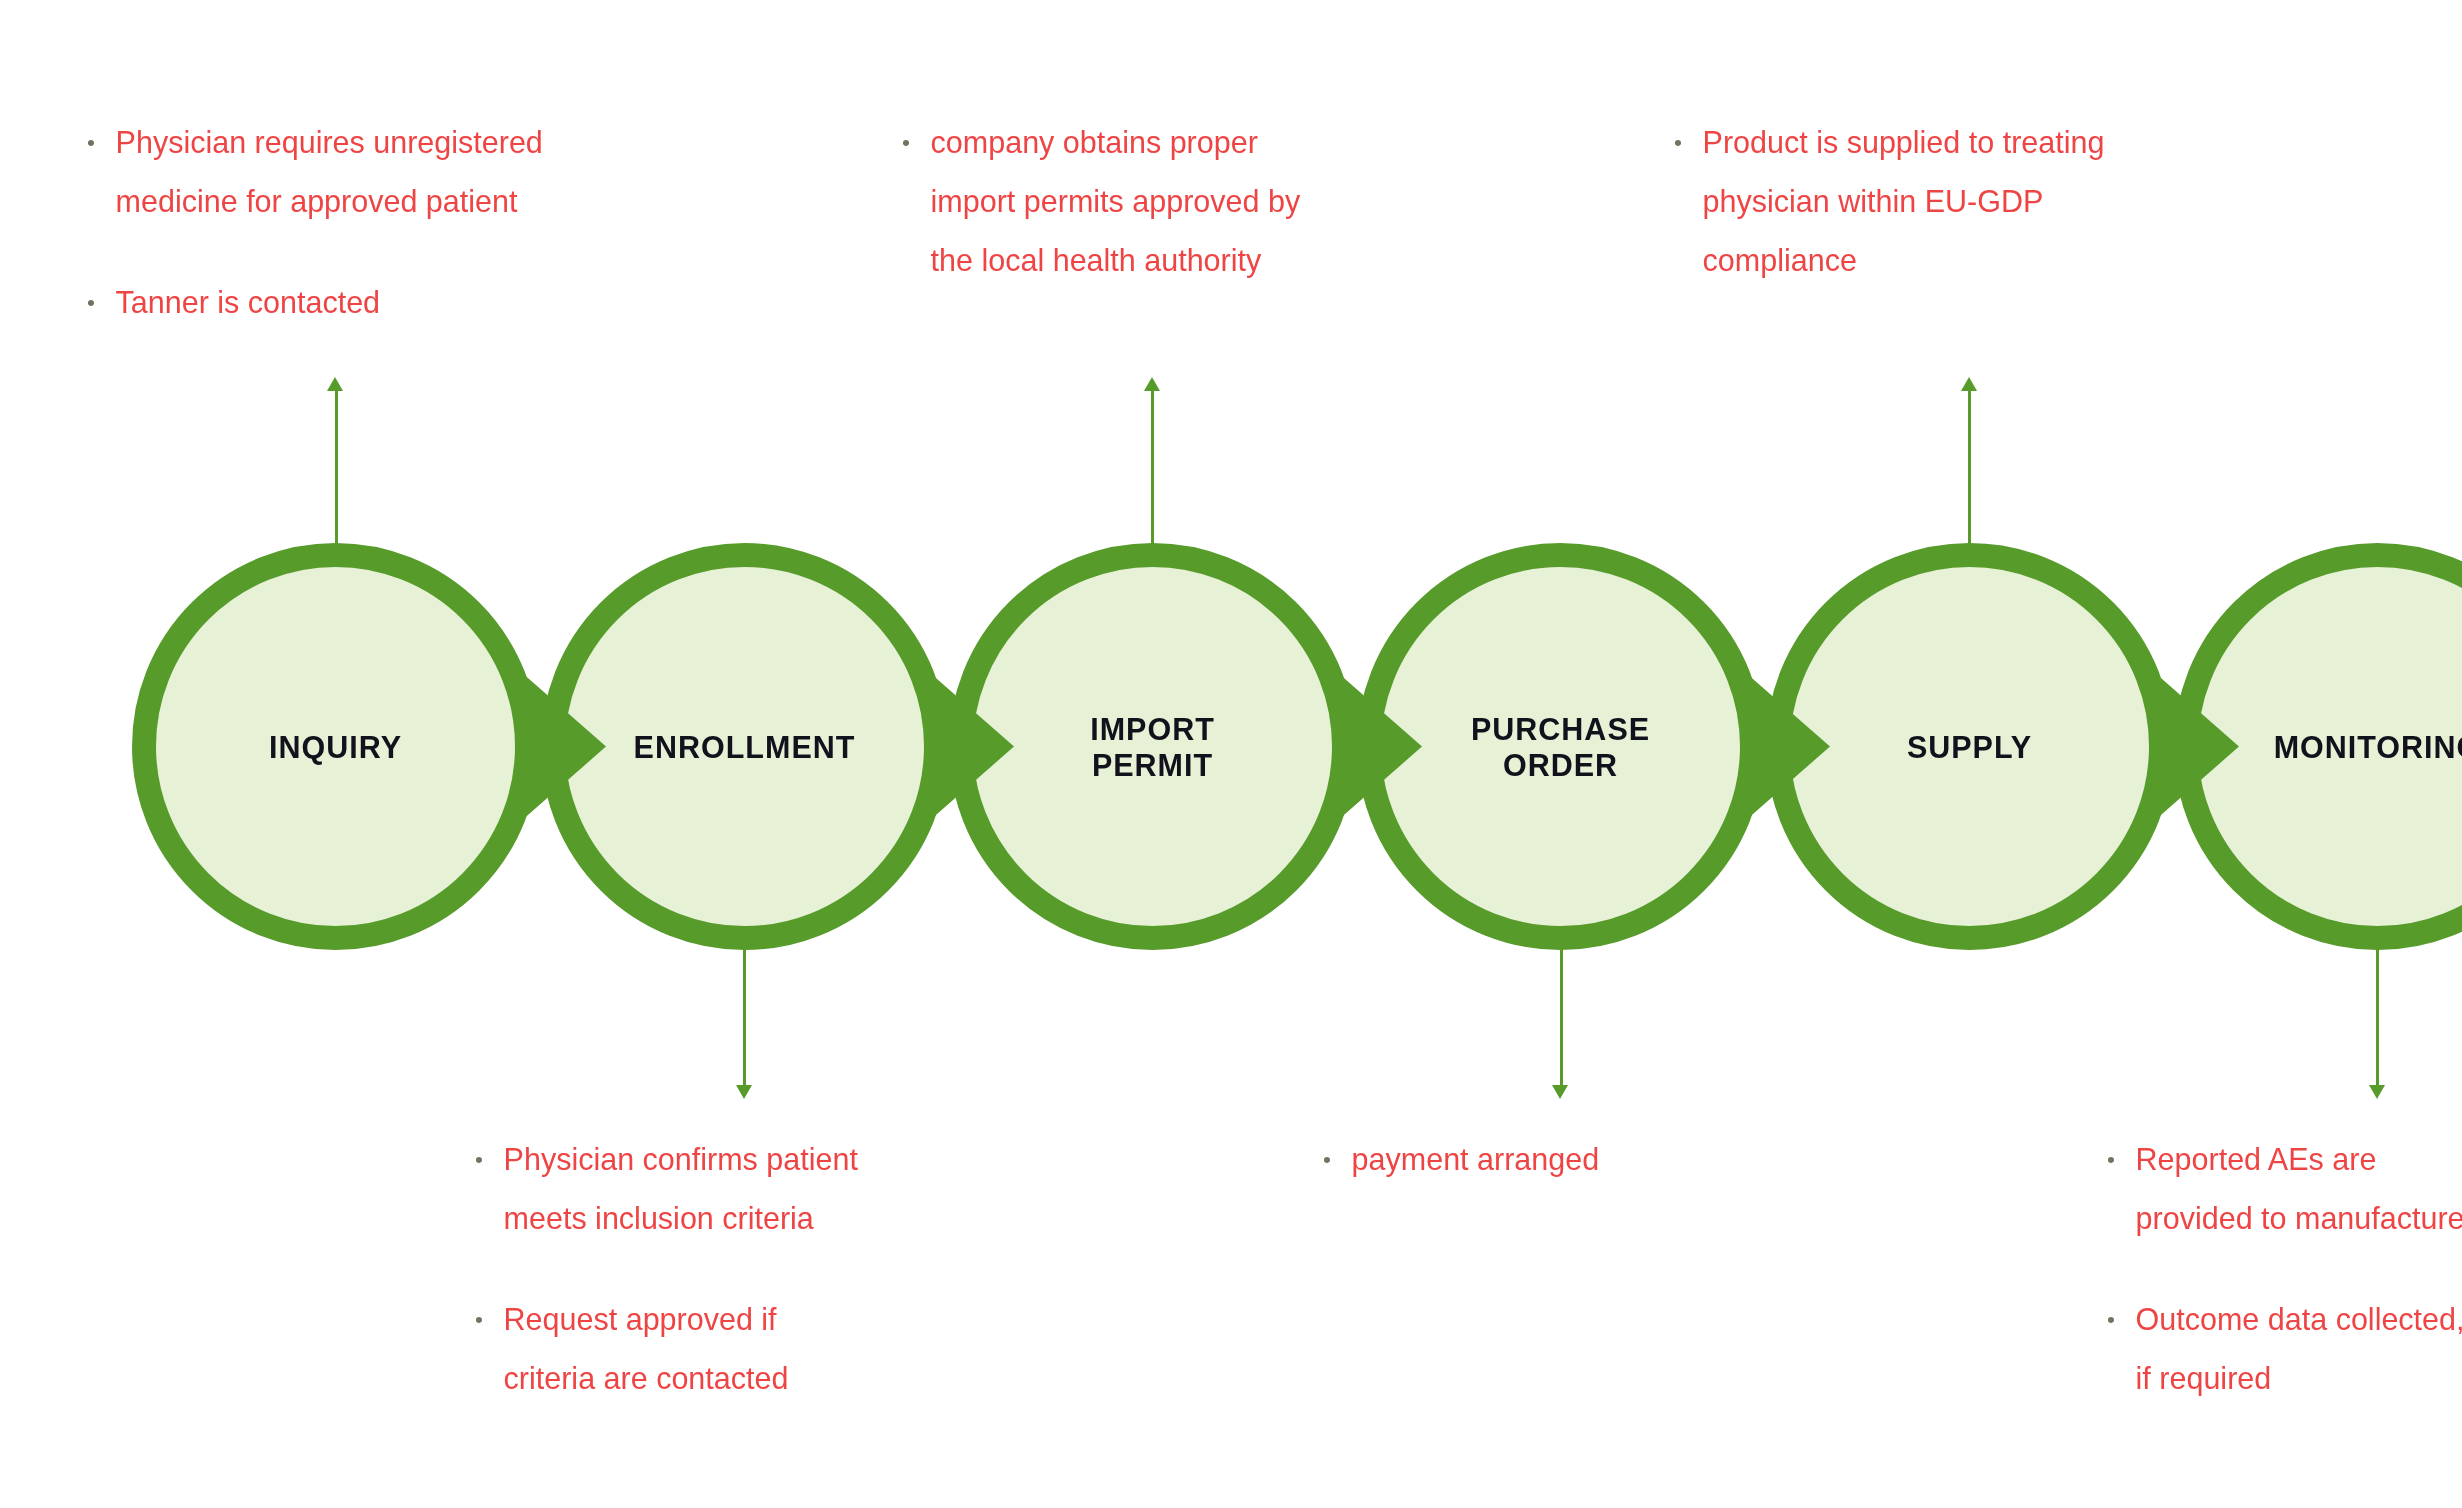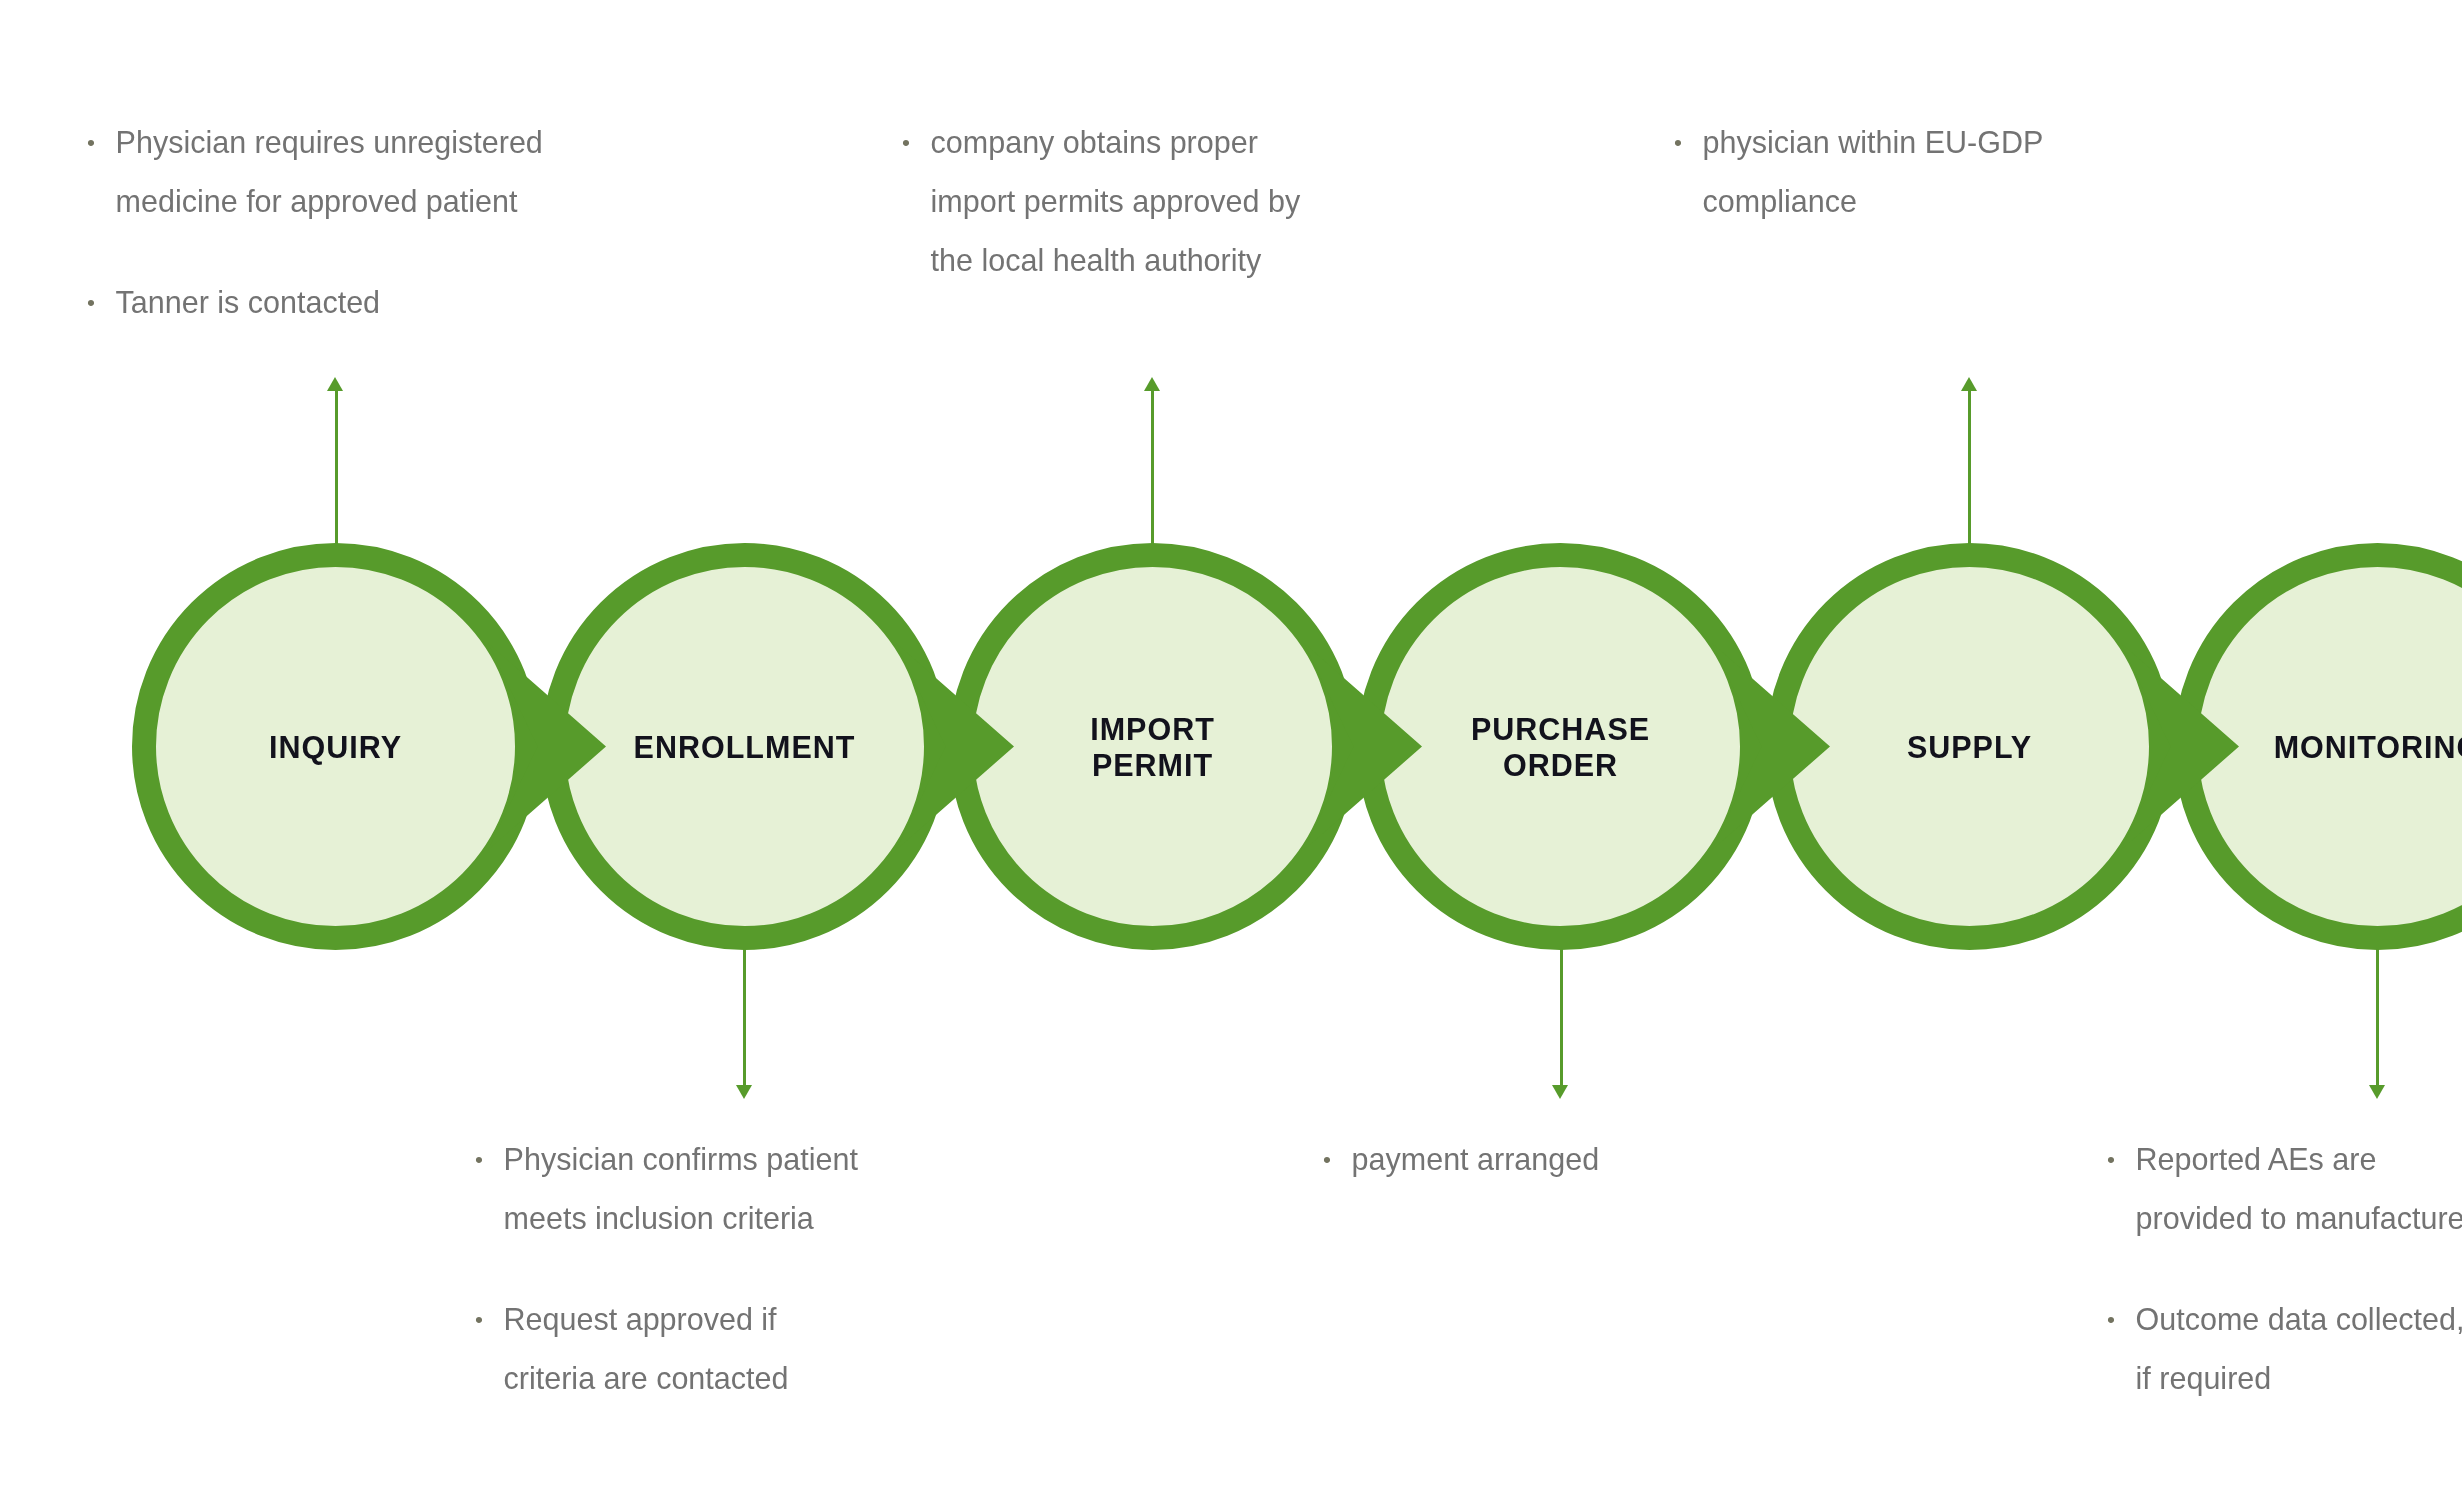--- a/index.html
+++ b/index.html
@@ -89,21 +89,21 @@
   .dot {
     width: 28.6px;
     flex: 0 0 28.6px;
     font-size: 22.7px;
     line-height: 59px;
     color: #737360;
   }
   .lines .line {
     font-size: 30.5px;
     line-height: 59px;
-    color: #737373;
+    color: #ef4444;
     white-space: nowrap;
   }
 </style>
 </head>
 <body>
 
 <div id="canvas">
 
   <div class="callout" style="left:87px; top:113px;">
     <div class="item">
@@ -129,20 +129,21 @@
         <div class="line">import permits approved by</div>
         <div class="line">the local health authority</div>
       </div>
     </div>
   </div>
 
   <div class="callout" style="left:1674px; top:113px;">
     <div class="item">
       <span class="dot">•</span>
       <div class="lines">
+        <div class="line">Product is supplied to treating</div>
         <div class="line">physician within EU-GDP</div>
         <div class="line">compliance</div>
       </div>
     </div>
   </div>
 
   <div class="callout" style="left:475px; top:1130px;">
     <div class="item">
       <span class="dot">•</span>
       <div class="lines">

